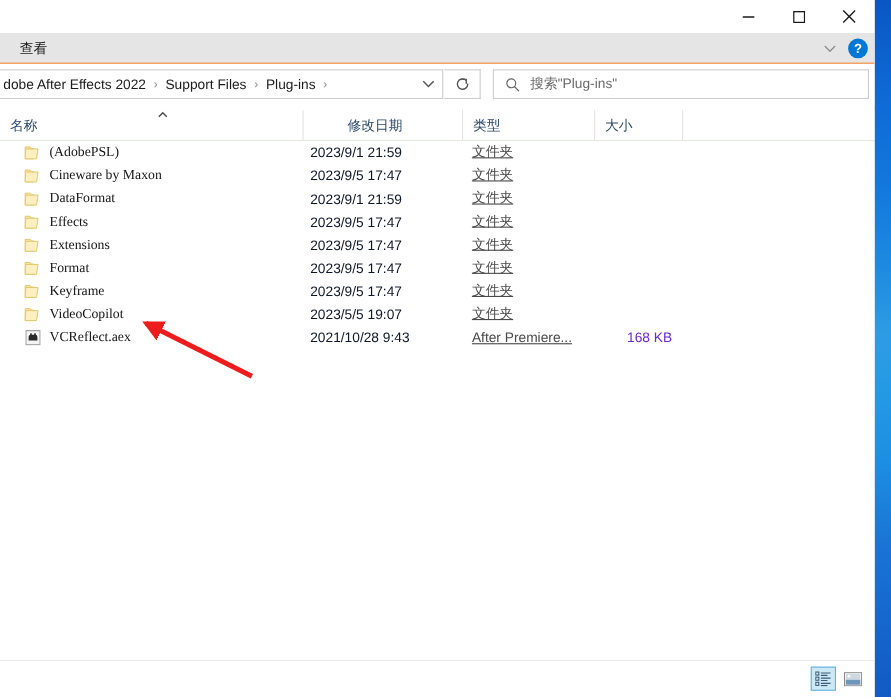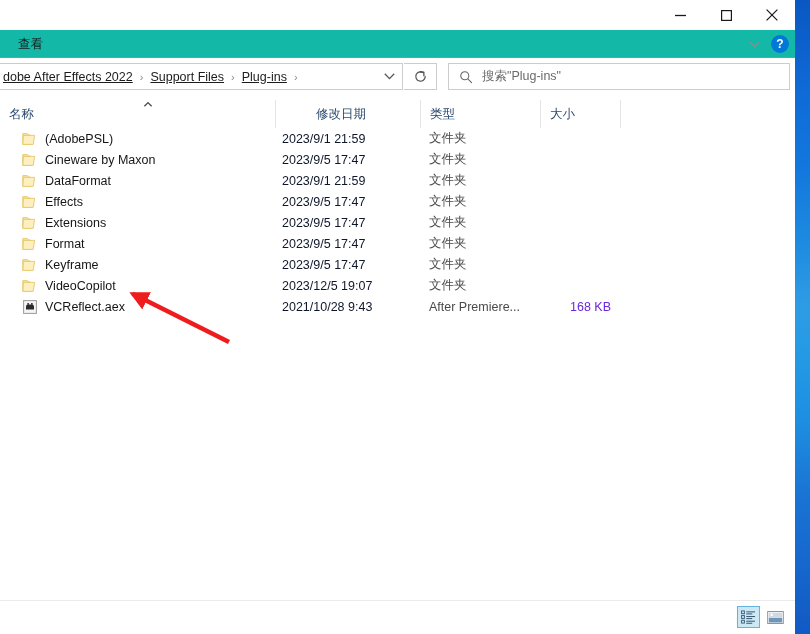--- a/index.html
+++ b/index.html
@@ -73,21 +73,21 @@
     cursor: default;
   }
   .win-btn svg { display: block; }
 
   
   .ribbonrow {
     position: absolute;
     left: 0; top: 30px;
     width: 795px;
     height: 27px;
-    background: #14b8a6;
+    background: #e5e5e5;
     border-bottom: 1px solid #f97316;
   }
   .ribbon-tab {
     position: absolute;
     left: 12px;
     top: 4px;
     font-size: 12.5px;
     color: #1a1a1a;
     padding: 2px 6px;
     cursor: default;
@@ -150,21 +150,20 @@
     white-space: nowrap;
     flex: 1;
     overflow: hidden;
   }
   .crumb {
     font-size: 12.5px;
     color: #1c1c1c;
     padding: 3px 4px;
     cursor: default;
     font-family: "Liberation Sans", "DejaVu Sans", sans-serif;
-    text-decoration: underline;
   }
   .crumb-sep {
     color: #8a8a8a;
     font-size: 11px;
     padding: 0 3px;
     cursor: default;
   }
   .addr-dropdown {
     width: 26px;
     height: 25px;
@@ -272,37 +271,38 @@
     height: 16px;
     margin-right: 7px;
     flex: 0 0 auto;
     display: flex;
     align-items: center;
     justify-content: center;
   }
   .name-text {
     font-size: 12.5px;
     color: #151515;
-    font-family: Liberation Sans, sans-serif;
+    font-family: Liberation Serif, serif;
   }
   .cell-date {
     position: absolute;
     left: 282px;
     font-size: 12.5px;
     color: #0f172a;
     white-space: nowrap;
     font-family: "Liberation Sans", "DejaVu Sans", sans-serif;
   }
   .cell-type {
     position: absolute;
     left: 429px;
     font-size: 12.5px;
     color: #4a4a4a;
     white-space: nowrap;
     font-family: "Liberation Sans", "DejaVu Sans", sans-serif;
+    text-decoration: underline;
   }
   .cell-size {
     position: absolute;
     left: 545px;
     width: 66px;
     text-align: right;
     font-size: 12.5px;
     color: #6d28d9;
     white-space: nowrap;
     font-family: "Liberation Sans", "DejaVu Sans", sans-serif;
@@ -539,21 +539,21 @@
       <div class="row">
         <div class="cell-name">
           <span class="icon-wrap">
             <svg width="16" height="14" viewBox="0 0 16 14">
               <path d="M0.8 1.6 H5.4 L6.6 3.0 H8.4 V12.4 H0.8 Z" fill="#fbe6a2" stroke="#e3c76a" stroke-width="0.9" stroke-linejoin="round"></path>
               <path d="M1.4 3.4 H12.6 L11.2 12.4 H0.9 Z" fill="#fdefc0" stroke="#e3c76a" stroke-width="0.9" stroke-linejoin="round"></path>
             </svg>
           </span>
           <span class="name-text">VideoCopilot</span>
         </div>
-        <div class="cell-date">2023/12/5 19:07</div>
+        <div class="cell-date">2023/5/5 19:07</div>
         <div class="cell-type">文件夹</div>
         <div class="cell-size"></div>
       </div>
       <div class="row">
         <div class="cell-name">
           <span class="icon-wrap">
             <svg width="14" height="14" viewBox="0 0 14 14">
               <rect x="0.6" y="0.6" width="12.8" height="12.8" fill="#f4f4f4" stroke="#9a9a9a" stroke-width="1"></rect>
               <path d="M3 9.6 L3 6.4 Q3 4.4 5 4.4 L9 4.4 Q11 4.4 11 6.4 L11 9.6 Z" fill="#2a2a2a"></path>
               <rect x="4.4" y="3.0" width="1.5" height="1.8" fill="#2a2a2a"></rect>

